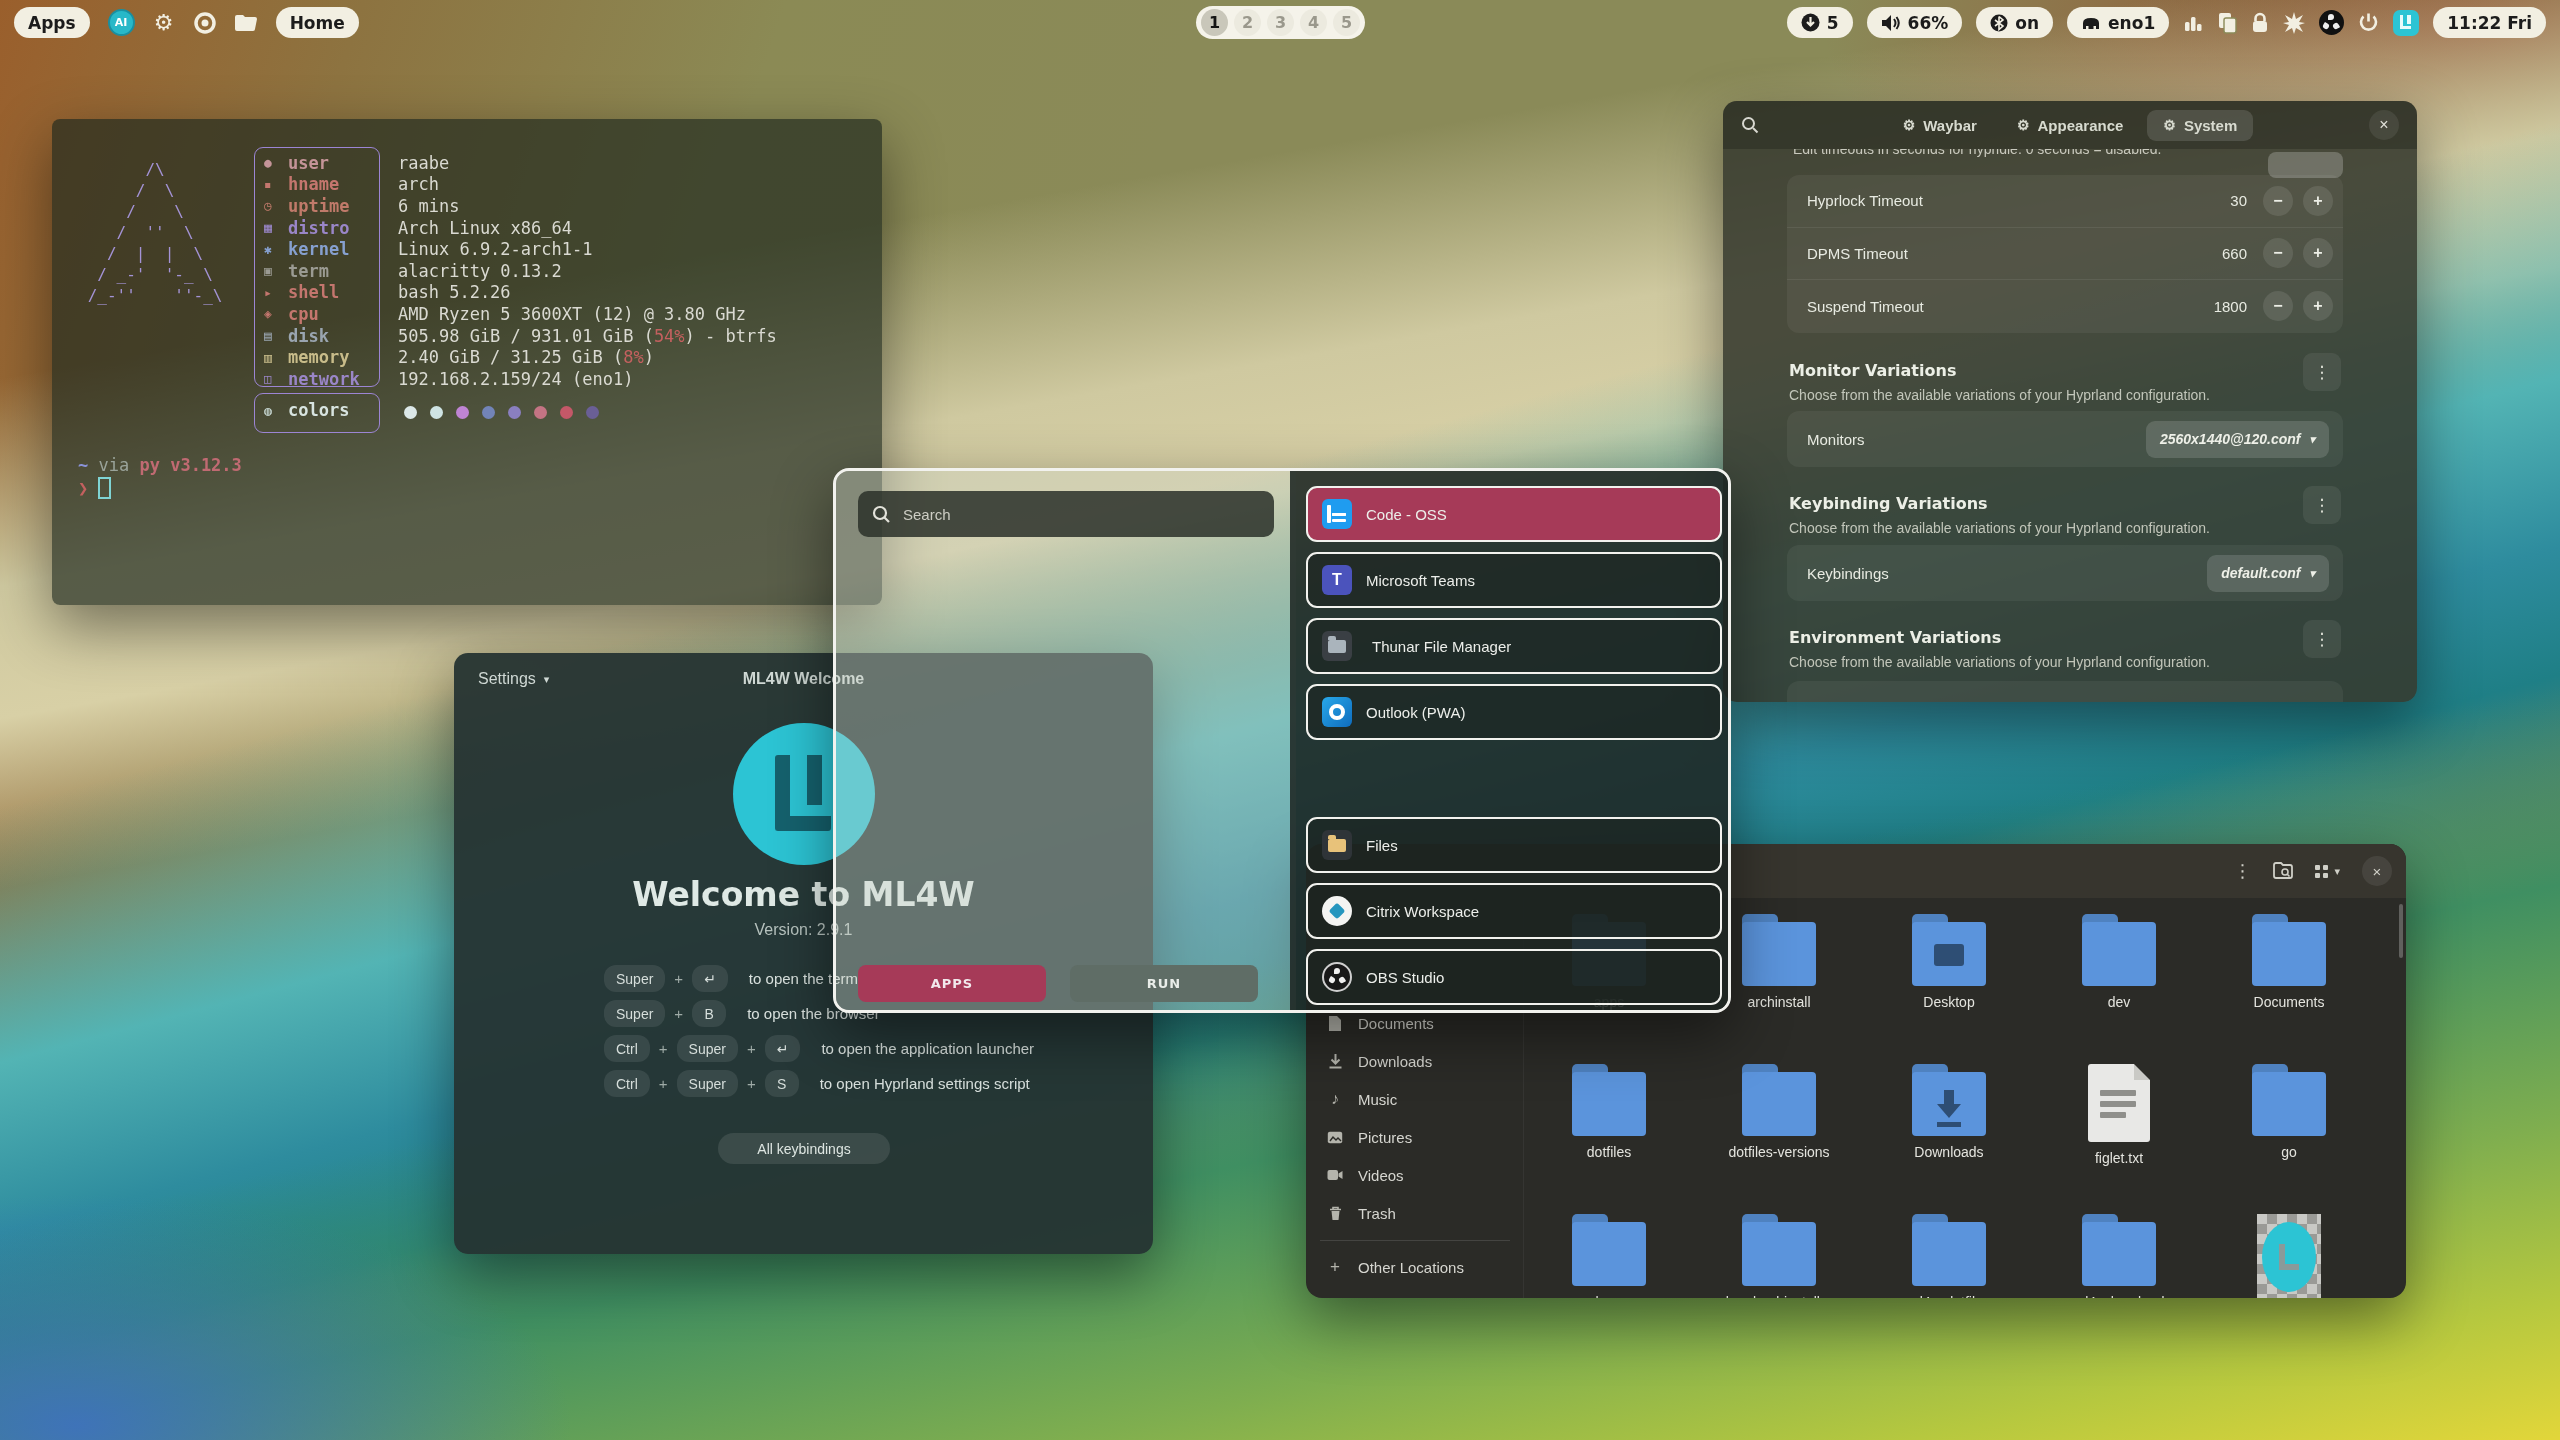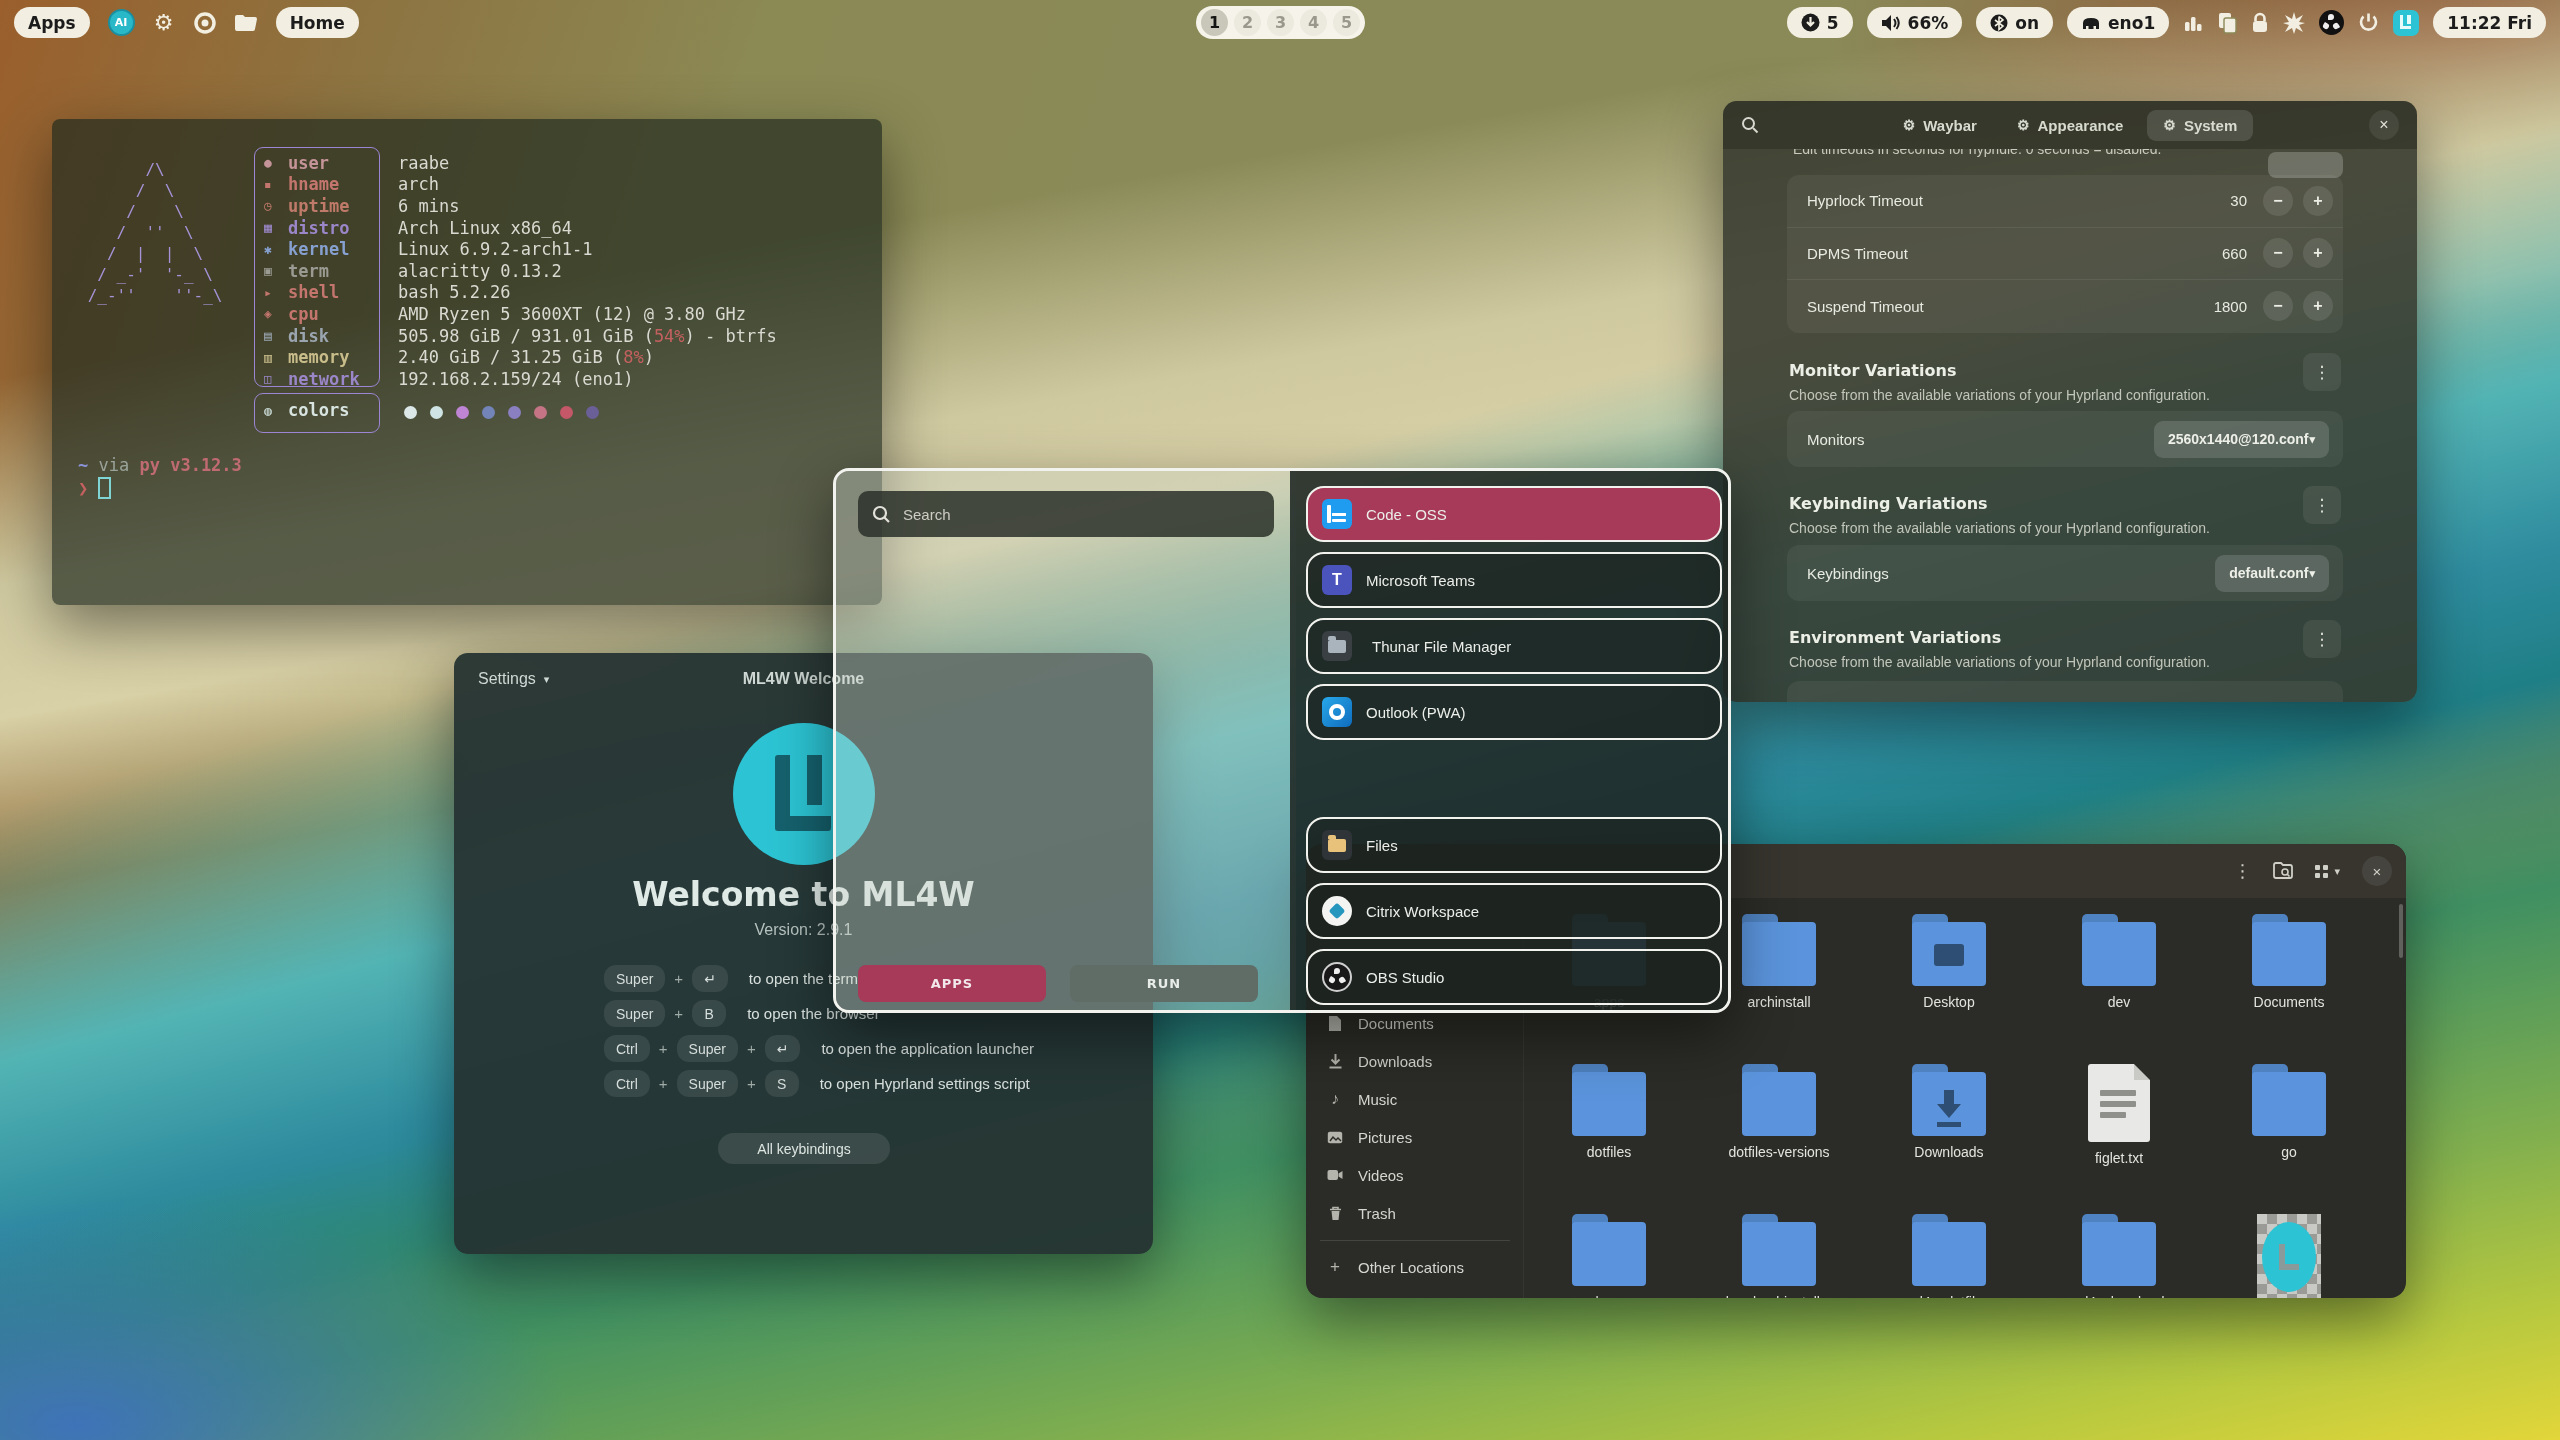--- a/index.html
+++ b/index.html
@@ -109,21 +109,21 @@
   .t-val { font-size:15px; color:#e8ebe2; margin-right:6px; }
   .stepbtn { width:30px; height:30px; border-radius:50%; background:rgba(255,255,255,.10); color:#eceee6;
              display:flex; align-items:center; justify-content:center; font-size:16px; font-weight:bold; }
   .sec-title { position:absolute; left:66px; font-weight:bold; font-size:16px; color:#ecefe6; font-family:"DejaVu Sans",sans-serif; }
   .sec-desc { position:absolute; left:66px; font-size:14px; color:#c2c6ba; }
   .kebab { position:absolute; left:580px; width:38px; height:38px; border-radius:9px; background:rgba(255,255,255,.07);
            color:#e4e6dc; display:flex; align-items:center; justify-content:center; font-size:17px; }
   .v-card { height:56px; display:flex; align-items:center; padding:0 14px 0 20px; }
   .v-label { font-size:15px; color:#e8ebe2; }
   .drop { margin-left:auto; height:37px; background:rgba(255,255,255,.14); border-radius:9px; display:flex; align-items:center;
-          gap:1px; padding:0 14px; font-size:14px; font-weight:bold; color:#eef0e8; }
+          gap:9px; padding:0 14px; font-size:14px; font-weight:bold; color:#eef0e8;font-style:italic; }
   .drop .caret { font-size:11px; }
 
   
   .files { left:1306px; top:844px; width:1100px; height:454px; background:#2b2b27; border-radius:16px; z-index:10; overflow:hidden; }
   .f-head { position:absolute; top:0; left:0; right:0; height:54px; background:#37352e; display:flex; align-items:center; }
   .f-hicons { position:absolute; right:14px; top:0; height:54px; display:flex; align-items:center; gap:22px; color:#d0d0c8; }
   .f-kebab { font-size:18px; }
   .viewtoggle { display:flex; align-items:center; gap:6px; }
   .grid4 { display:grid; grid-template-columns:5px 5px; grid-gap:3px; }
   .grid4 i { width:5px; height:5px; background:#d0d0c8; border-radius:1px; }
@@ -161,21 +161,21 @@
   .l-left { position:absolute; left:0; top:0; bottom:0; width:460px; background:rgba(205,214,202,.38); }
   .l-right { position:absolute; right:0; top:0; bottom:0; width:438px; background:rgba(30,37,34,.88); }
   .searchbox { position:absolute; left:22px; top:20px; width:416px; height:46px; background:rgba(42,48,41,.85); border-radius:10px;
                display:flex; align-items:center; gap:12px; padding:0 14px; }
   .searchbox input { background:transparent; border:none; outline:none; color:#e6e6de; font-size:15px; width:340px; font-family:"Liberation Sans",sans-serif; }
   .searchbox input::placeholder { color:#cdcdc4; }
   .l-btn { position:absolute; top:494px; width:188px; height:37px; border-radius:8px; display:flex; align-items:center; justify-content:center;
            font-size:13px; font-weight:bold; letter-spacing:1px; color:#f2e8ec; font-family:"DejaVu Sans",sans-serif; }
   .btn-apps { left:22px; background:#a63a58; }
   .btn-run { left:234px; background:#5f6d66; color:#e9ede9; }
-  .approw { position:absolute; left:470px; width:416px; height:56px; border:2px solid #f2f2ee; border-radius:18px;
+  .approw { position:absolute; left:470px; width:416px; height:56px; border:2px solid #f2f2ee; border-radius:11px;
             background:rgba(28,34,31,.55); display:flex; align-items:center; gap:14px; padding:4px 14px; color:#eceeea; font-size:15px; }
   .approw.selected { background:#a63a58; }
   .aicon { width:30px; height:30px; border-radius:6px; position:relative; flex:none; display:flex; align-items:center; justify-content:center;
            font-weight:bold; font-size:15px; color:#fff; }
   .ai-code { background:#1f9cf0; } .ai-code i{ width:14px; height:3px; background:#fff; border-radius:1px; position:absolute; left:10px; }
   .ai-code i:nth-child(1){top:8px;} .ai-code i:nth-child(2){top:14px;} .ai-code i:nth-child(3){top:20px;}
   .ai-code b{ position:absolute; left:5px; top:6px; width:4px; height:18px; background:#fff; border-radius:1px; }
   .ai-teams { background:#4b53bc; font-size:16px; }
   .ai-thunar { background:#3a3f44; } .ai-thunar s{ width:18px; height:13px; background:#aab4bc; border-radius:2px; position:relative; display:block; }
   .ai-thunar s:before{ content:""; position:absolute; top:-4px; left:0; width:8px; height:4px; background:#aab4bc; border-radius:2px 2px 0 0; }

